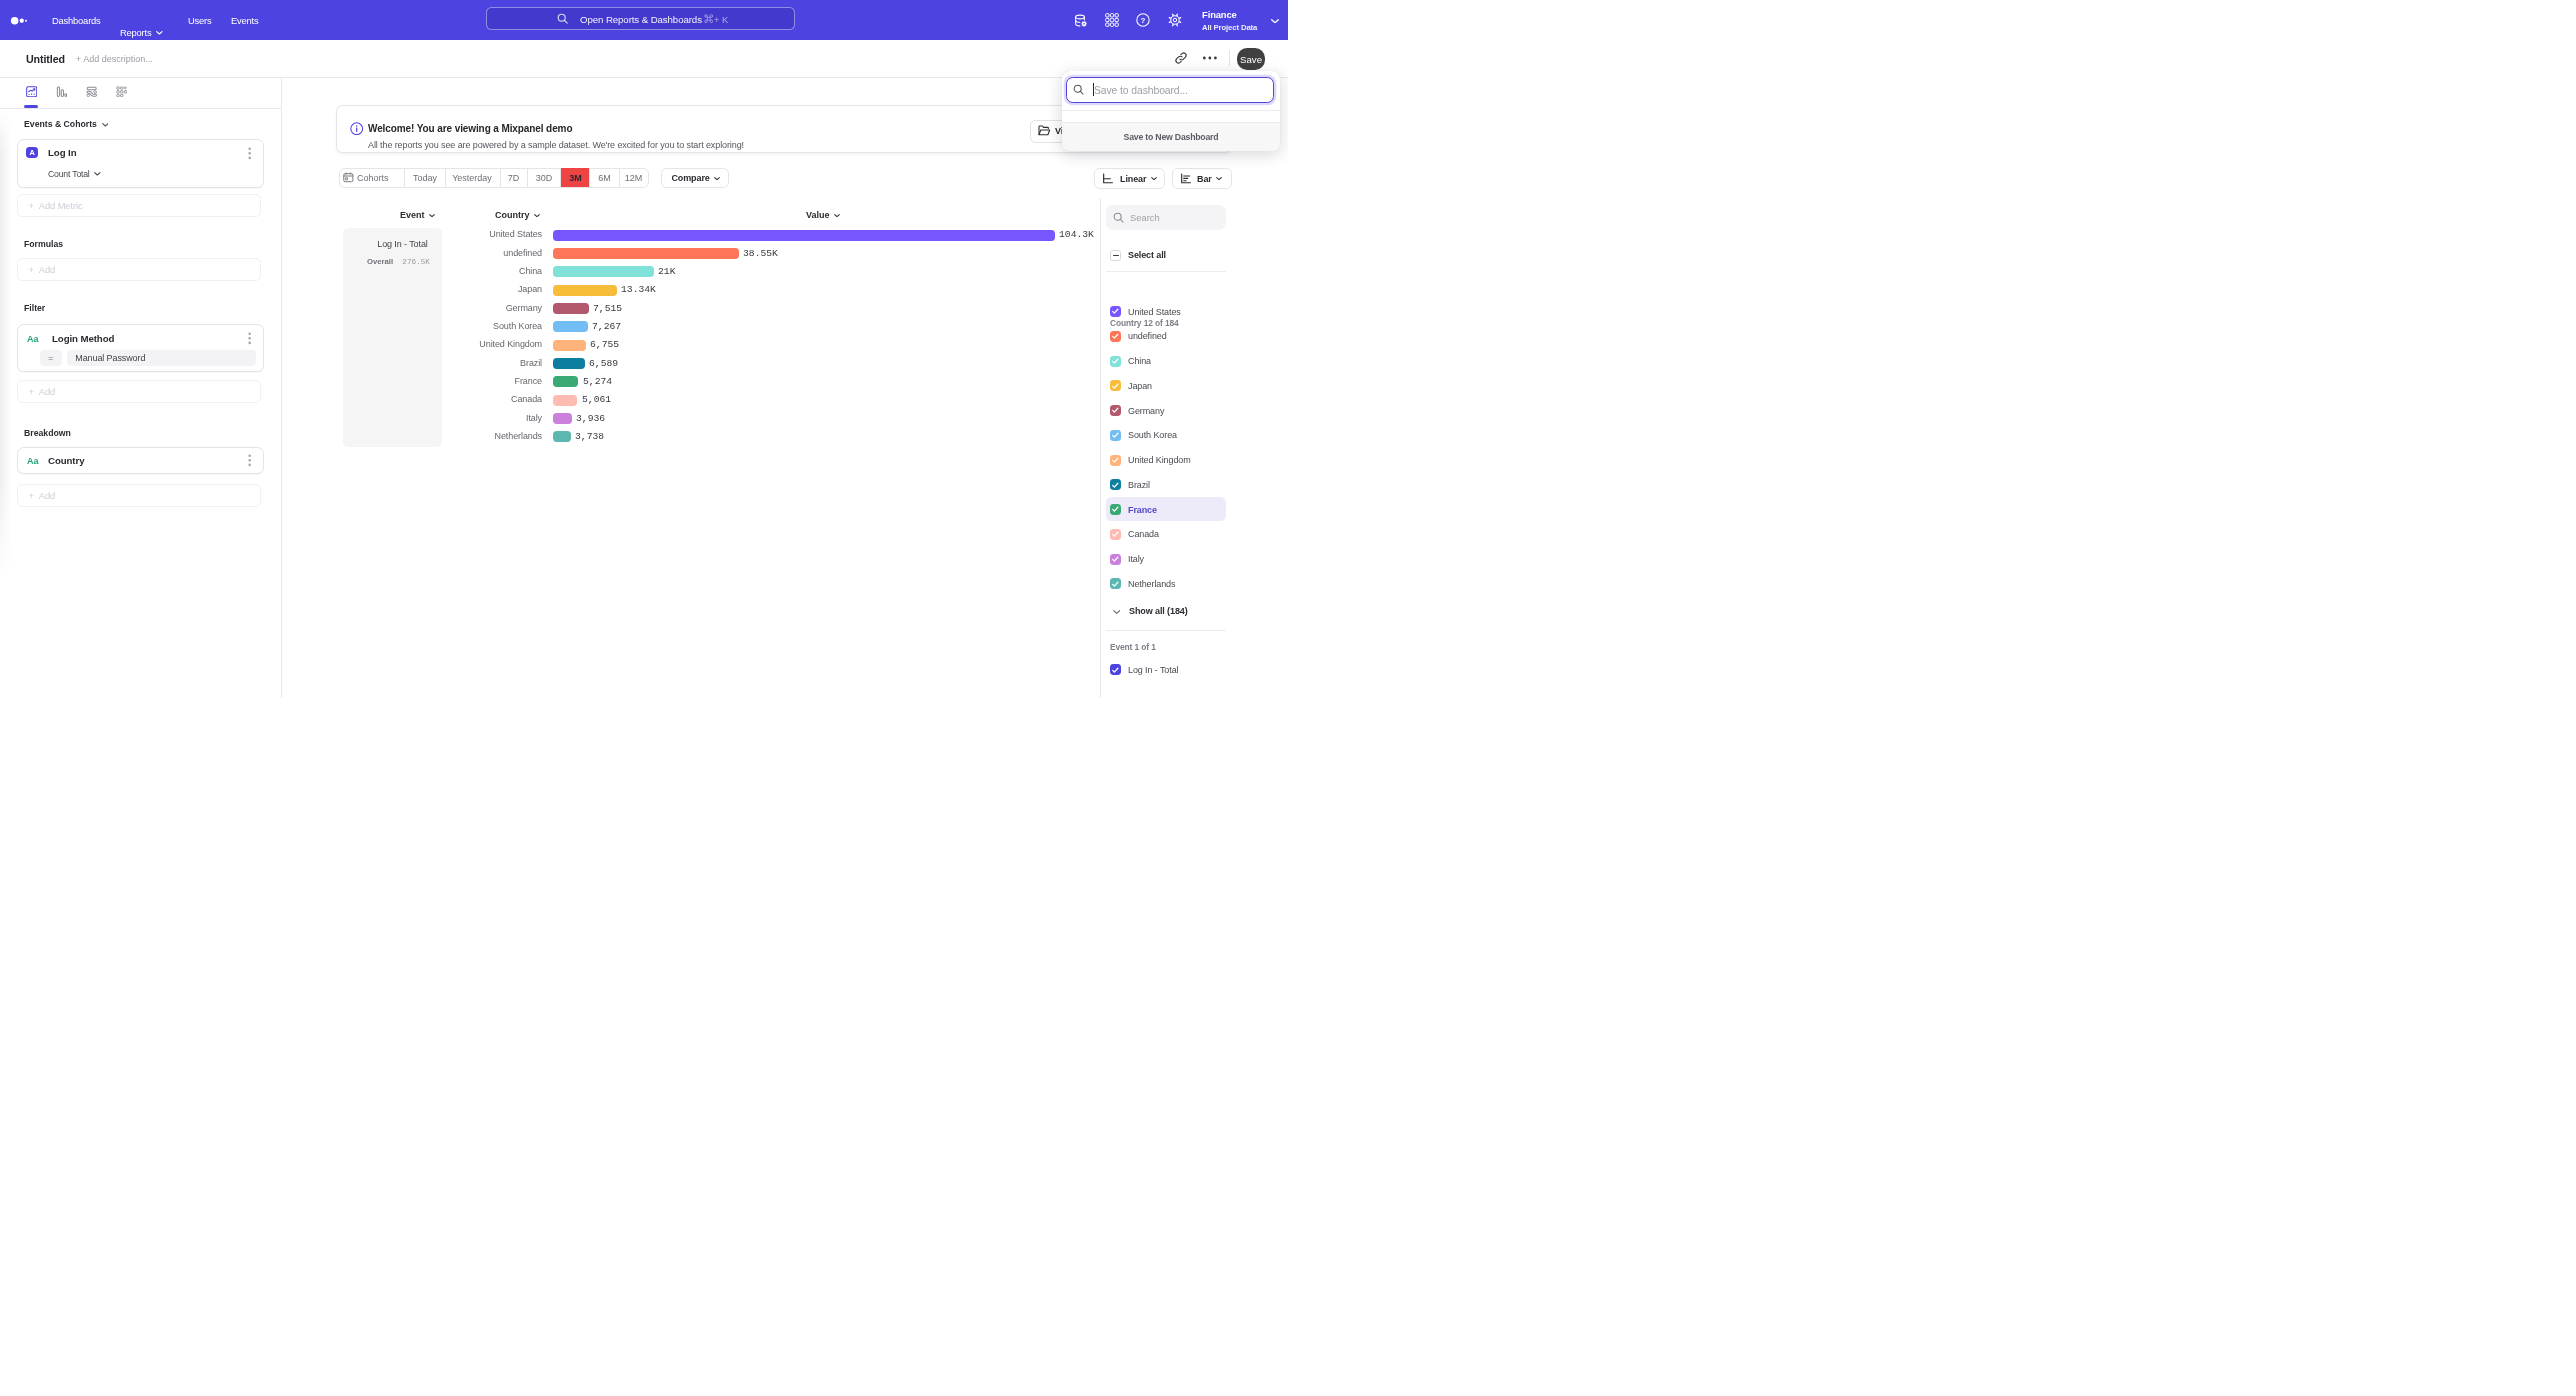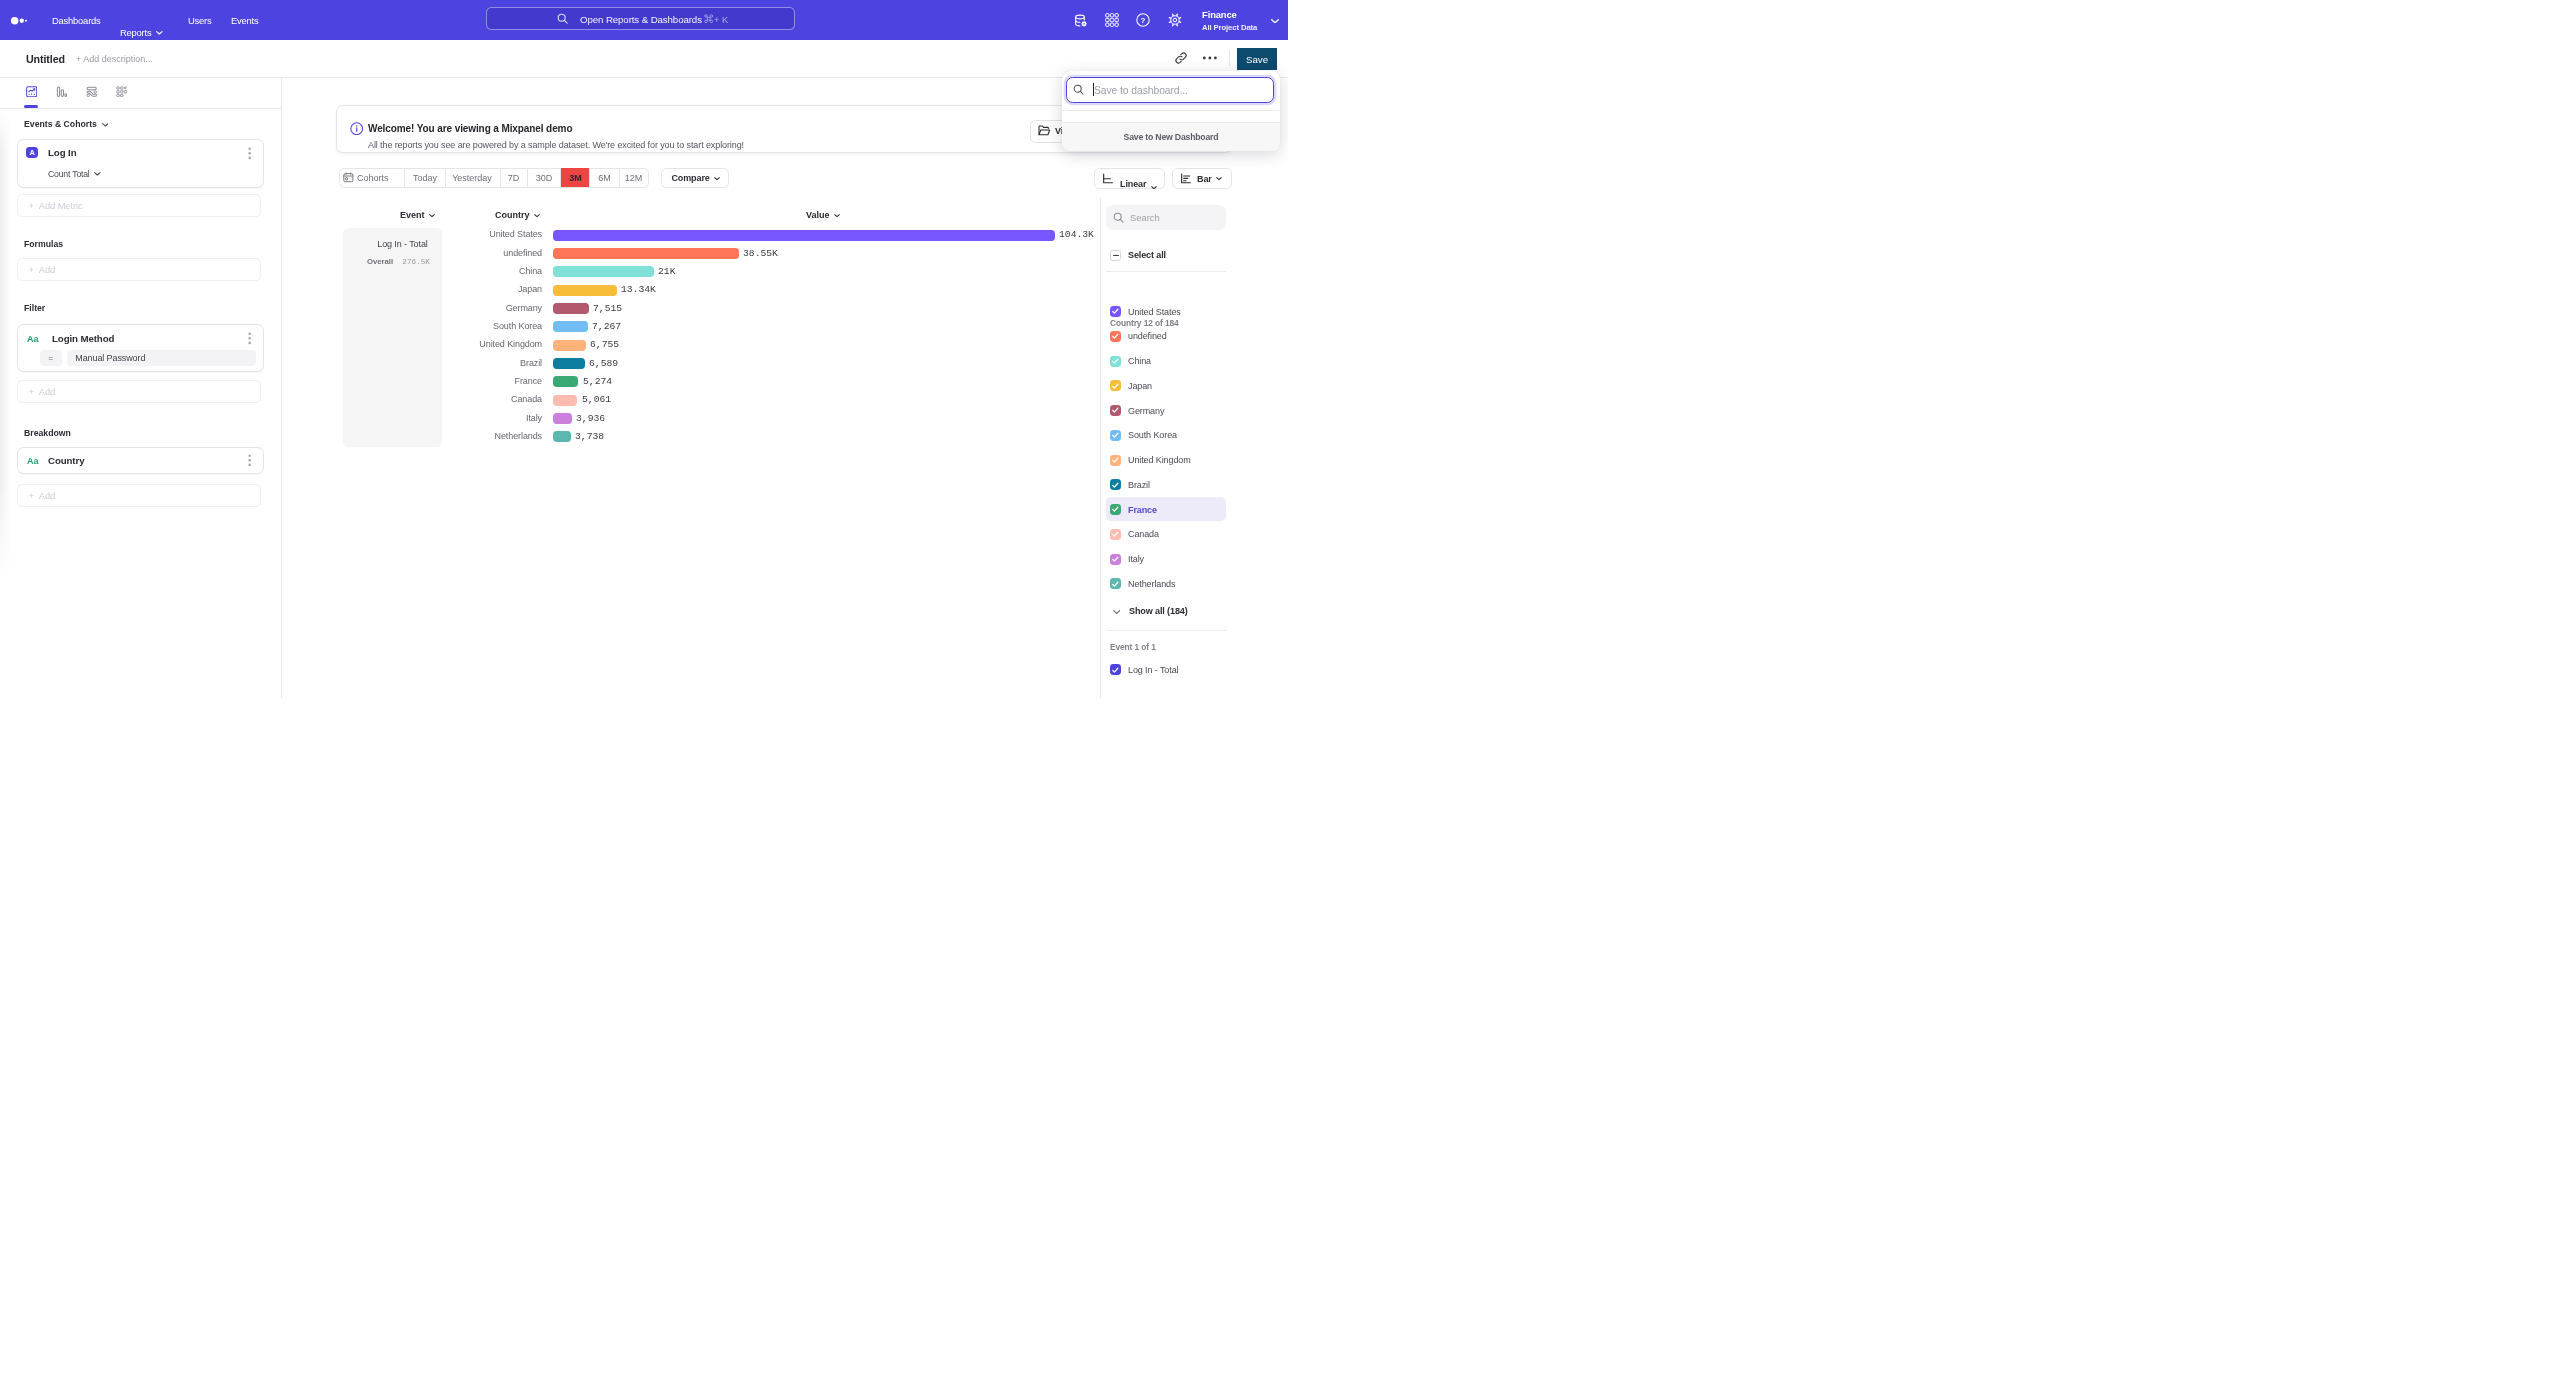--- a/index.html
+++ b/index.html
@@ -81,21 +81,21 @@
 <svg class="abs" style="left:1174px;top:51px" width="14" height="14" viewBox="0 0 24 24" fill="none" stroke="#3A3A40" stroke-width="2" stroke-linecap="round">
 <path d="M10.2 13.8 a4.2 4.2 0 0 0 6 0 l3.4-3.4 a4.25 4.25 0 0 0-6-6 l-1.9 1.9"></path>
 <path d="M13.8 10.2 a4.2 4.2 0 0 0-6 0 l-3.4 3.4 a4.25 4.25 0 0 0 6 6 l1.9-1.9"></path>
 </svg>
 <svg class="abs" style="left:1202px;top:56px" width="16" height="4" viewBox="0 0 24 6">
     <circle cx="3.5" cy="3" r="2.1" fill="#3A3A40"></circle>
     <circle cx="11.8" cy="3" r="2.1" fill="#3A3A40"></circle>
     <circle cx="20.1" cy="3" r="2.1" fill="#3A3A40"></circle>
   </svg>
 <div class="abs" style="left:1229px;top:50px;width:0.7px;height:16px;background:#E5E5E8;"></div>
-<div class="abs flex" style="left:1237px;top:48px;width:40px;height:22.3px;background:#0c4a6e;border-radius:0;color:#fff;font-size:9.7px;font-weight:400;justify-content:center;">Save</div>
+<div class="abs flex" style="left:1237px;top:48px;width:28px;height:22.3px;background:#404040;border-radius:10px;color:#fff;font-size:9.7px;font-weight:400;justify-content:center;">Save</div>
 <div class="abs" style="left:281px;top:78px;width:0.7px;height:621px;background:#E8E8EB;"></div>
 <div class="abs" style="left:0;top:111px;width:12px;height:470px;background:linear-gradient(to right, rgba(40,40,60,0.075), rgba(40,40,60,0));-webkit-mask-image:linear-gradient(to bottom, transparent 0, #000 40px, #000 376px, transparent 470px);"></div>
 <div class="abs" style="left:0;top:78px;width:281px;height:30.5px;border-bottom:0.7px solid #E8E8EB;"></div>
 <svg class="abs" style="left:25.5px;top:86px" width="11.4" height="11.4" viewBox="0 0 17 17" fill="none" stroke="#4F44E0" stroke-width="1.5" stroke-linecap="round" stroke-linejoin="round">
 <rect x="1" y="1" width="15" height="15" rx="2.2"></rect>
 <path d="M4 8.6 L7 6.2 L9.3 7.8 L13 4.4"></path>
 <path d="M13 4.4 l-2.3 0 M13 4.4 l0 2.3" stroke-width="1.3"></path>
 <path d="M4.6 12.2 v.4 M8.5 11.4 v1.2 M12.4 12 v.6" stroke-width="1.5"></path>
 </svg>
 <div class="abs" style="left:23.5px;top:105px;width:14.8px;height:3px;background:#4F44E0;border-radius:2px;"></div>
@@ -196,21 +196,21 @@
 <rect x="3.8" y="8.6" width="3" height="3" rx="0.6"></rect>
 </svg>
 <div class="abs flex" style="left:661px;top:168px;width:68px;height:20px;background:#fff;border:0.7px solid #E5E5E8;border-radius:5.4px;color:#2B2B31;font-size:9px;font-weight:700;letter-spacing:-0.1px;padding-left:9.4px;gap:4.7px;">Compare<svg style="margin-top:1.3px" width="6" height="3.4" viewBox="0 0 9 5">
       <path d="M1 1 L4.5 4.0 L8 1" fill="none" stroke="#2B2B31" stroke-width="1.6" stroke-linecap="round" stroke-linejoin="round"></path>
     </svg></div>
 <div class="abs" style="left:1094px;top:168px;width:71px;height:21px;background:#fff;border:0.7px solid #E5E5E8;border-radius:5.4px;"></div>
 <svg class="abs" style="left:1102px;top:173px" width="11.4" height="11.4" viewBox="0 0 17 17" fill="none" stroke="#2B2B31" stroke-width="1.7" stroke-linecap="round">
 <path d="M2.5 1.5 V14.5 H15.5"></path>
     <path d="M2.5 8.6 H12.5"></path>
 </svg>
-<div class="abs flex" style="left:1120px;top:168px;height:21px;gap:4.7px;color:#2B2B31;font-size:9px;font-weight:700;letter-spacing:-0.1px;align-items:flex-end;">Linear<svg style="margin-top:1.3px" width="6" height="3.4" viewBox="0 0 9 5">
+<div class="abs flex" style="left:1120px;top:168px;height:21px;gap:4.7px;color:#2B2B31;font-size:9px;font-weight:700;letter-spacing:-0.1px;">Linear<svg style="margin-top:1.3px" width="6" height="3.4" viewBox="0 0 9 5">
       <path d="M1 1 L4.5 4.0 L8 1" fill="none" stroke="#2B2B31" stroke-width="1.6" stroke-linecap="round" stroke-linejoin="round"></path>
     </svg></div>
 <div class="abs" style="left:1172px;top:168px;width:60px;height:21px;background:#fff;border:0.7px solid #E5E5E8;border-radius:5.4px;"></div>
 <svg class="abs" style="left:1180px;top:173px" width="11.4" height="11.4" viewBox="0 0 17 17" fill="none" stroke="#2B2B31" stroke-width="1.7" stroke-linecap="round">
 <path d="M2.5 1.5 V14.5 H15.5"></path>
     <path d="M5.5 4.5 H14.5 M5.5 8 H11.5 M5.5 11.5 H9"></path>
 </svg>
 <div class="abs flex" style="left:1197px;top:168px;height:21px;gap:4.7px;color:#2B2B31;font-size:9px;font-weight:700;letter-spacing:-0.1px;">Bar<svg style="margin-top:1.3px" width="6" height="3.4" viewBox="0 0 9 5">
       <path d="M1 1 L4.5 4.0 L8 1" fill="none" stroke="#2B2B31" stroke-width="1.6" stroke-linecap="round" stroke-linejoin="round"></path>
     </svg></div>

